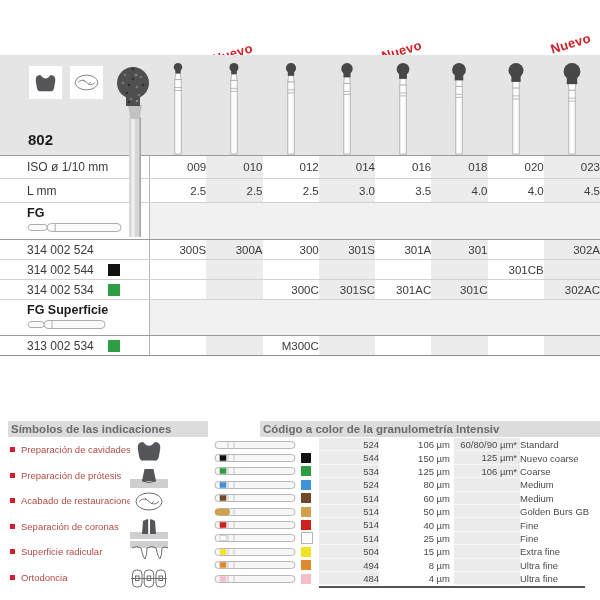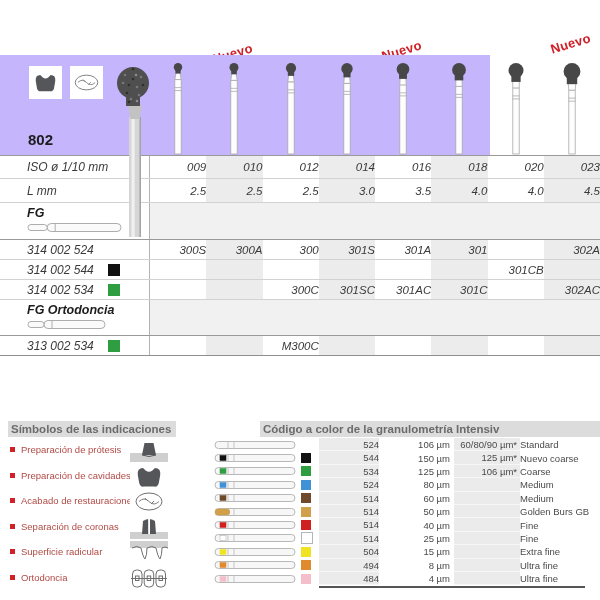--- a/index.html
+++ b/index.html
@@ -2,28 +2,28 @@
 <html><head>
 <meta charset="utf-8">
 <style>
   html,body{margin:0;padding:0;}
   #page{position:relative;width:600px;height:600px;background:#ffffff;overflow:hidden;
         font-family:"Liberation Sans",sans-serif;color:#3a3a3a;}
   
   #top-table{position:absolute;top:0;left:0;width:600px;height:392px;}
   .nuevo{position:absolute;color:#cf2127;font-weight:bold;font-size:13px;
          transform:rotate(-17deg);letter-spacing:.3px;}
-  #band{position:absolute;top:55px;left:0;width:490px;height:100px;background:#c4b5fd;}
+  #band{position:absolute;top:55px;left:0;width:600px;height:100px;background:#e5e5e5;}
   .hdr-icon{position:absolute;top:11px;width:33px;height:33px;background:#ffffff;}
   #hdr-icon-1{left:29px;} #hdr-icon-2{left:70px;}
   #code-802{position:absolute;left:28px;bottom:7px;font-size:15px;font-weight:bold;color:#1c1c1c;}
   #bur-cols{position:absolute;left:150px;top:4px;width:450px;height:96px;display:flex;}
   .burcol{width:56.25px;display:flex;justify-content:center;align-items:flex-start;}
   #big-bur{position:absolute;left:111px;top:55px;z-index:5;}
-  #rows{position:absolute;top:155px;left:0;width:580px;font-style:italic;}
+  #rows{position:absolute;top:155px;left:0;width:580px;}
   .row,.secband{display:flex;width:600px;box-sizing:border-box;background:#fff;}
   .row .lbl,.secband .lbl{width:150px;box-sizing:border-box;padding-left:27px;
         display:flex;align-items:center;border-right:1px solid #b3b3b3;background:#fff;}
   .cell{width:56.25px;box-sizing:border-box;text-align:right;
         font-size:11.5px;display:flex;align-items:center;justify-content:flex-end;}
   .cell.alt{background:#ececec;}
   #iso-row,#l-row{height:24px;border-bottom:1px solid #d2d2d2;}
   #iso-row{border-top:1px solid #9a9a9a;}
   .row-label{font-size:12px;color:#3a3a3a;}
   .secband{border-bottom:1px solid #9a9a9a;}
@@ -31,21 +31,21 @@
   .secband .rest{flex:1;background:#f1f1f1;}
   .sec-title{font-size:12.5px;font-weight:bold;color:#1c1c1c;line-height:14px;}
   .ref-row{height:20px;border-bottom:1px solid #d2d2d2;}
   .ref-row.last{border-bottom:1px solid #8f8f8f;justify-content:space-between;}
   .ref-text{font-size:12px;color:#3a3a3a;}
   .ref-sq{width:12px;height:12px;margin-left:14px;display:inline-block;}
   
   .panel-title{position:absolute;top:421px;height:16px;background:#dcdcdc;
                font-size:11.5px;font-weight:bold;color:#6b6b6b;
                display:flex;align-items:center;padding-left:3px;box-sizing:border-box;}
-  #sym-title{left:8px;width:168px;text-align:right;}
+  #sym-title{left:8px;width:200px;text-align:right;}
   #gran-title{left:213px;width:372px;margin-left:47px;}
   #sym-items{position:absolute;left:8px;top:438px;width:170px;}
   .sym-item{position:relative;height:25.6px;}
   .sym-bullet{position:absolute;left:2px;top:9px;width:5px;height:5px;background:#cf2127;}
   .sym-label{position:absolute;left:13px;top:6px;font-size:9.5px;color:#b04a45;}
   .sym-iconbox{position:absolute;left:122px;top:1px;width:38px;height:23px;}
   #gran-rows{position:absolute;left:213px;top:438px;width:384px;}
   .g-row{display:flex;align-items:center;height:13.4px;font-size:9.5px;color:#4a4a4a;}
   .g-bur{width:86px;box-sizing:border-box;padding-left:1px;display:flex;align-items:center;}
   .g-sq-cell{width:20px;display:flex;align-items:center;}
@@ -258,21 +258,21 @@
           <div class="cell alt"></div>
           <div class="cell">300C</div>
           <div class="cell alt">301SC</div>
           <div class="cell">301AC</div>
           <div class="cell alt">301C</div>
           <div class="cell"></div>
           <div class="cell alt">302AC</div>
         </div>
         <div class="secband" style="height: 36px;">
           <div class="lbl">
-            <span class="sec-title">FG Ortodoncia</span>
+            <span class="sec-title">FG Superficie</span>
             <span><svg width="80" height="14" viewBox="0 0 80 14">
                 <rect x="17" y="3.5" width="61" height="8" rx="4" fill="#fafafa" stroke="#adadad"></rect>
                 <rect x="1" y="4.5" width="16" height="6" rx="3" fill="#fafafa" stroke="#adadad"></rect>
                 <line x1="25" y1="3.5" x2="25" y2="11.5" stroke="#adadad"></line>
               </svg></span>
           </div>
           <div class="rest"></div>
         </div>
         <div class="row ref-row last">
           <div class="lbl">
@@ -290,34 +290,34 @@
         </div>
       </div>
   </div>
 
   <div class="panel-title" id="sym-title">
     <span>Símbolos de las indicaciones</span>
   </div>
   <div id="sym-items">
       <div class="sym-item">
         <span class="sym-bullet"></span>
+        <span class="sym-label">Preparación de cavidades</span>
+        <span class="sym-iconbox"><svg width="100%" height="100%" viewBox="0 0 38 23">
+            <rect width="38" height="23" fill="#ffffff"></rect>
+            <path d="M13,3 q-6,0 -5.2,7 l1.4,8 q1,4 4.4,3.6 l10.8,0 q3.4,0.4 4.4,-3.6 l1.4,-8 q0.8,-7 -5.2,-7 l-2.6,2.4 q-3.4,2.8 -6.8,0 z" fill="#55565a"></path>
+          </svg></span>
+      </div>
+      <div class="sym-item">
+        <span class="sym-bullet"></span>
         <span class="sym-label">Preparación de prótesis</span>
         <span class="sym-iconbox"><svg width="100%" height="100%" viewBox="0 0 38 23">
             <rect width="38" height="23" fill="#ffffff"></rect>
             <rect y="14" width="38" height="9" fill="#cfcfcf"></rect>
             <path d="M14.5,4 L23.5,4 L26,16 L12,16 Z" fill="#55565a"></path>
             <path d="M12,16 Q19,19 26,16" fill="none" stroke="#55565a"></path>
-          </svg></span>
-      </div>
-      <div class="sym-item">
-        <span class="sym-bullet"></span>
-        <span class="sym-label">Preparación de cavidades</span>
-        <span class="sym-iconbox"><svg width="100%" height="100%" viewBox="0 0 38 23">
-            <rect width="38" height="23" fill="#ffffff"></rect>
-            <path d="M13,3 q-6,0 -5.2,7 l1.4,8 q1,4 4.4,3.6 l10.8,0 q3.4,0.4 4.4,-3.6 l1.4,-8 q0.8,-7 -5.2,-7 l-2.6,2.4 q-3.4,2.8 -6.8,0 z" fill="#55565a"></path>
           </svg></span>
       </div>
       <div class="sym-item">
         <span class="sym-bullet"></span>
         <span class="sym-label">Acabado de restauraciones</span>
         <span class="sym-iconbox"><svg width="100%" height="100%" viewBox="0 0 38 23">
             <rect width="38" height="23" fill="#ffffff"></rect>
             <ellipse cx="19" cy="11.5" rx="13" ry="8.5" fill="#ffffff" stroke="#6f6f6f"></ellipse>
             <path d="M9,11.5 q5,-5 10,0 q5,5 10,0 M15,8 l3,3 M21,14 l3,-3" fill="none" stroke="#6f6f6f" stroke-width="0.9"></path>
           </svg></span>

